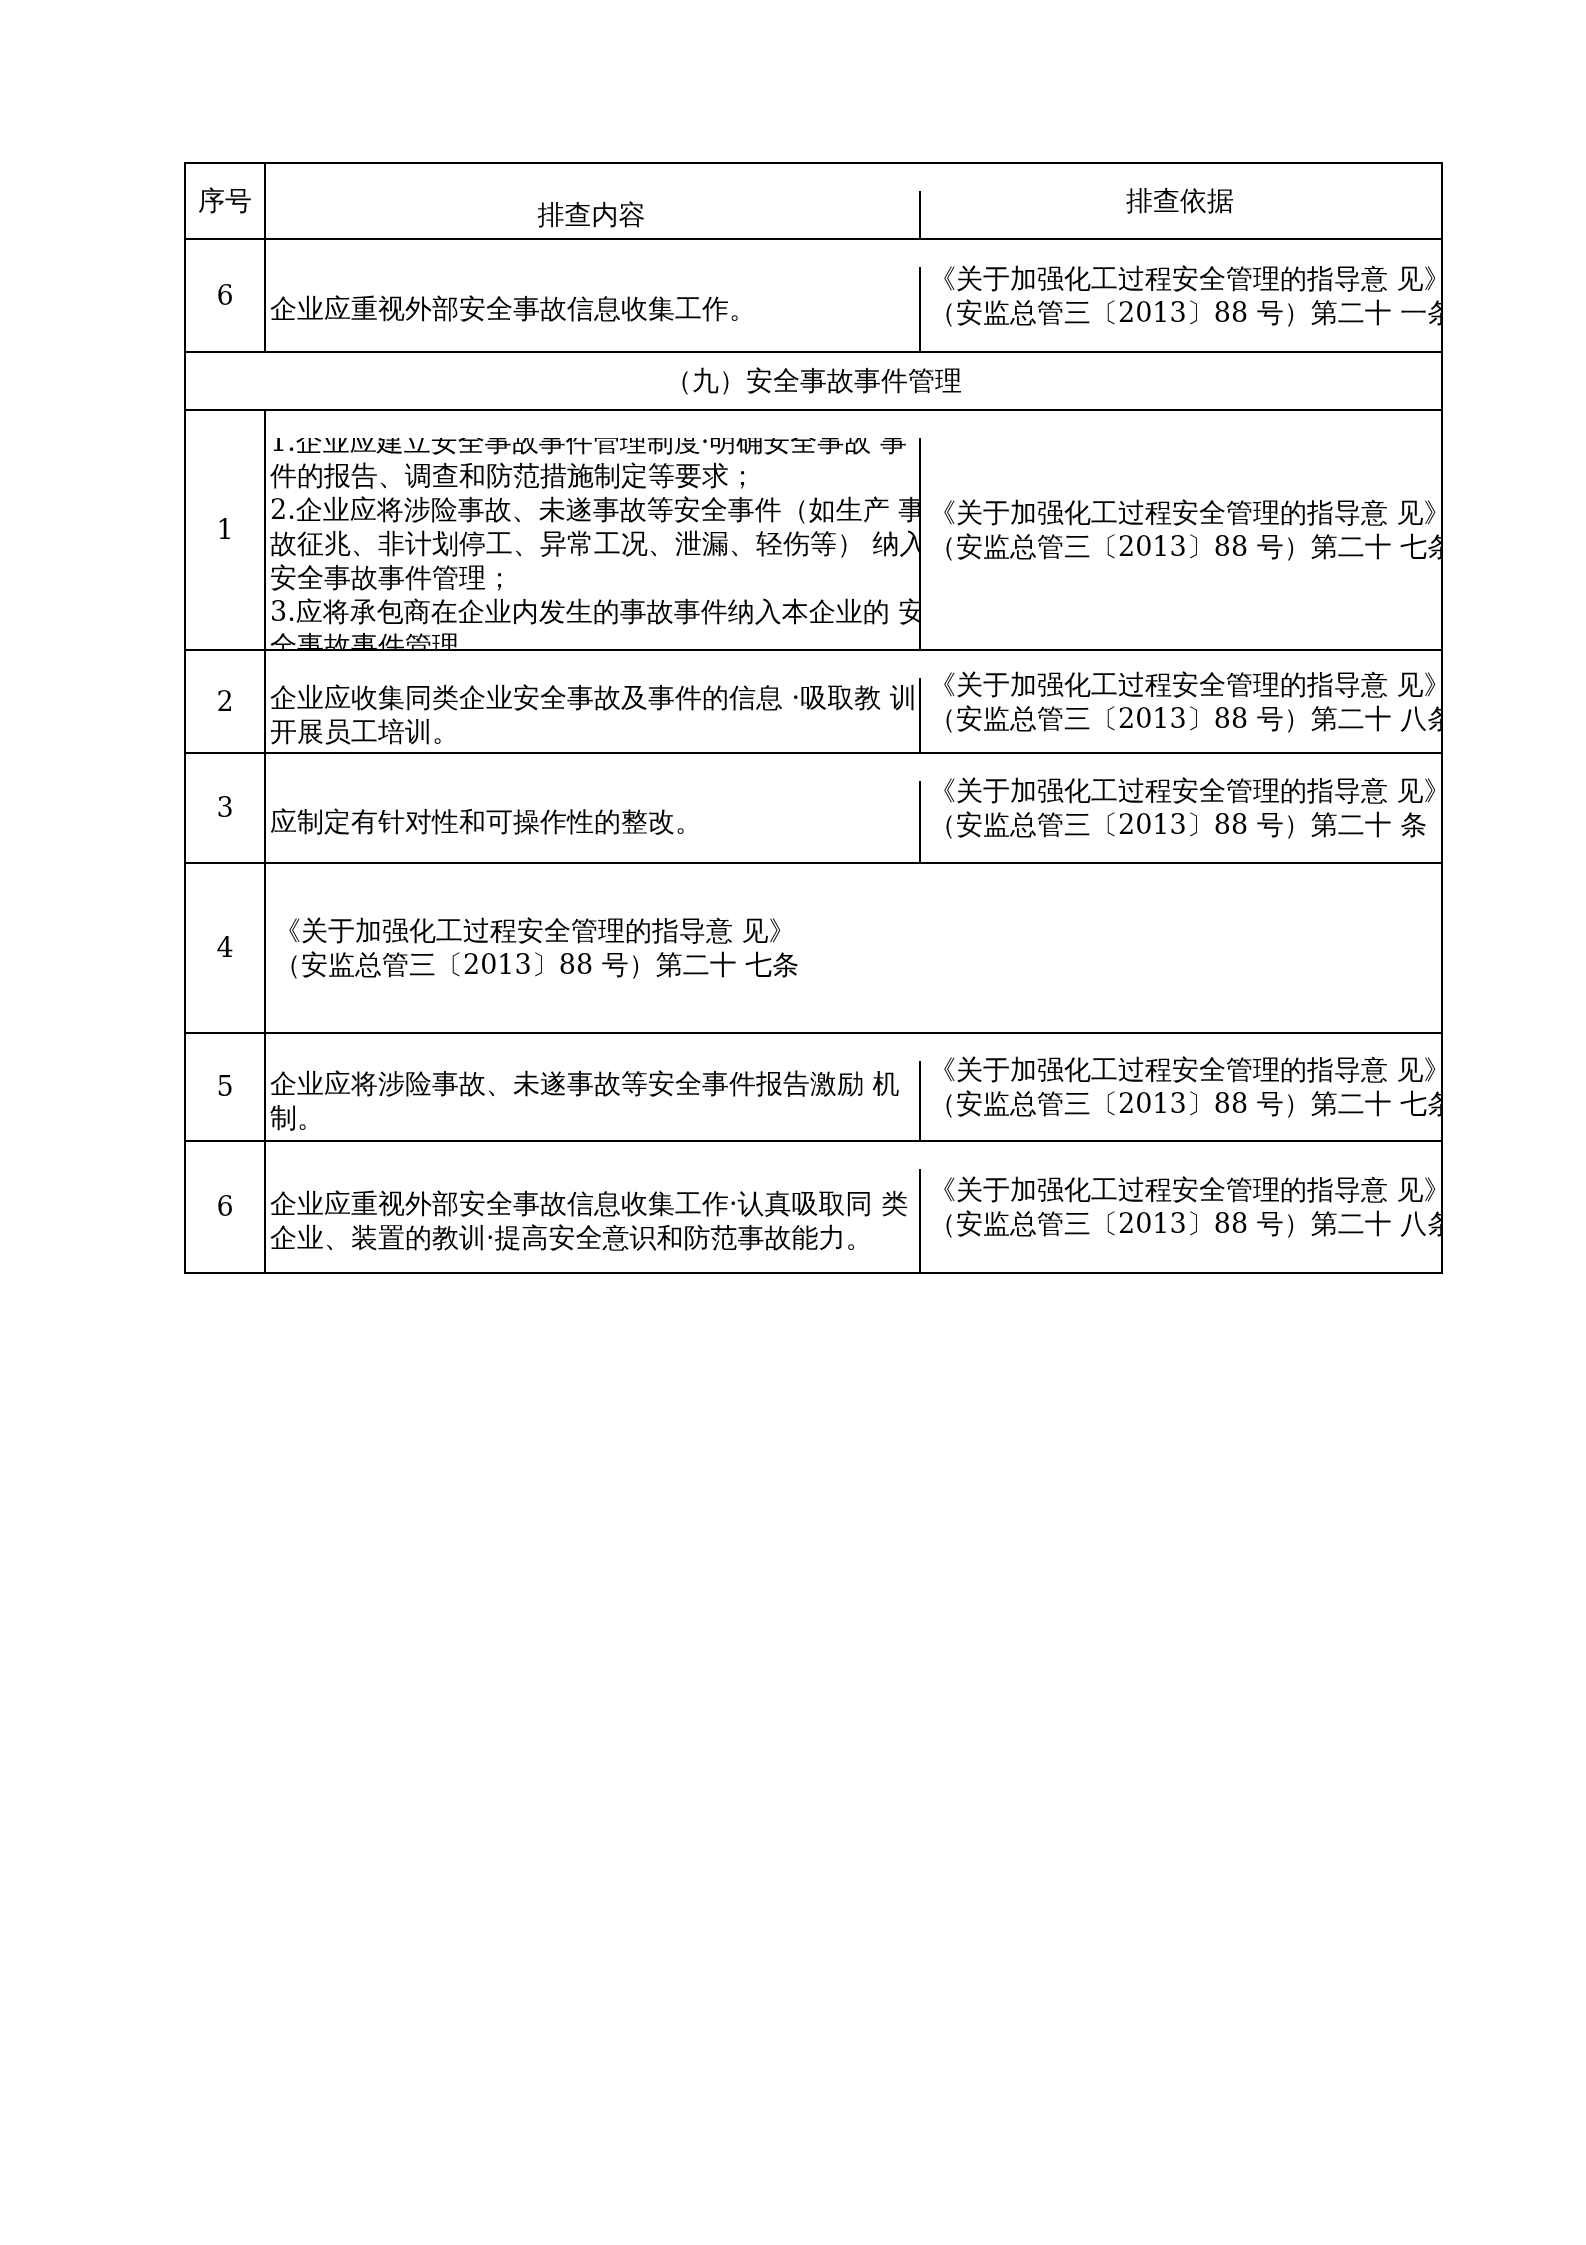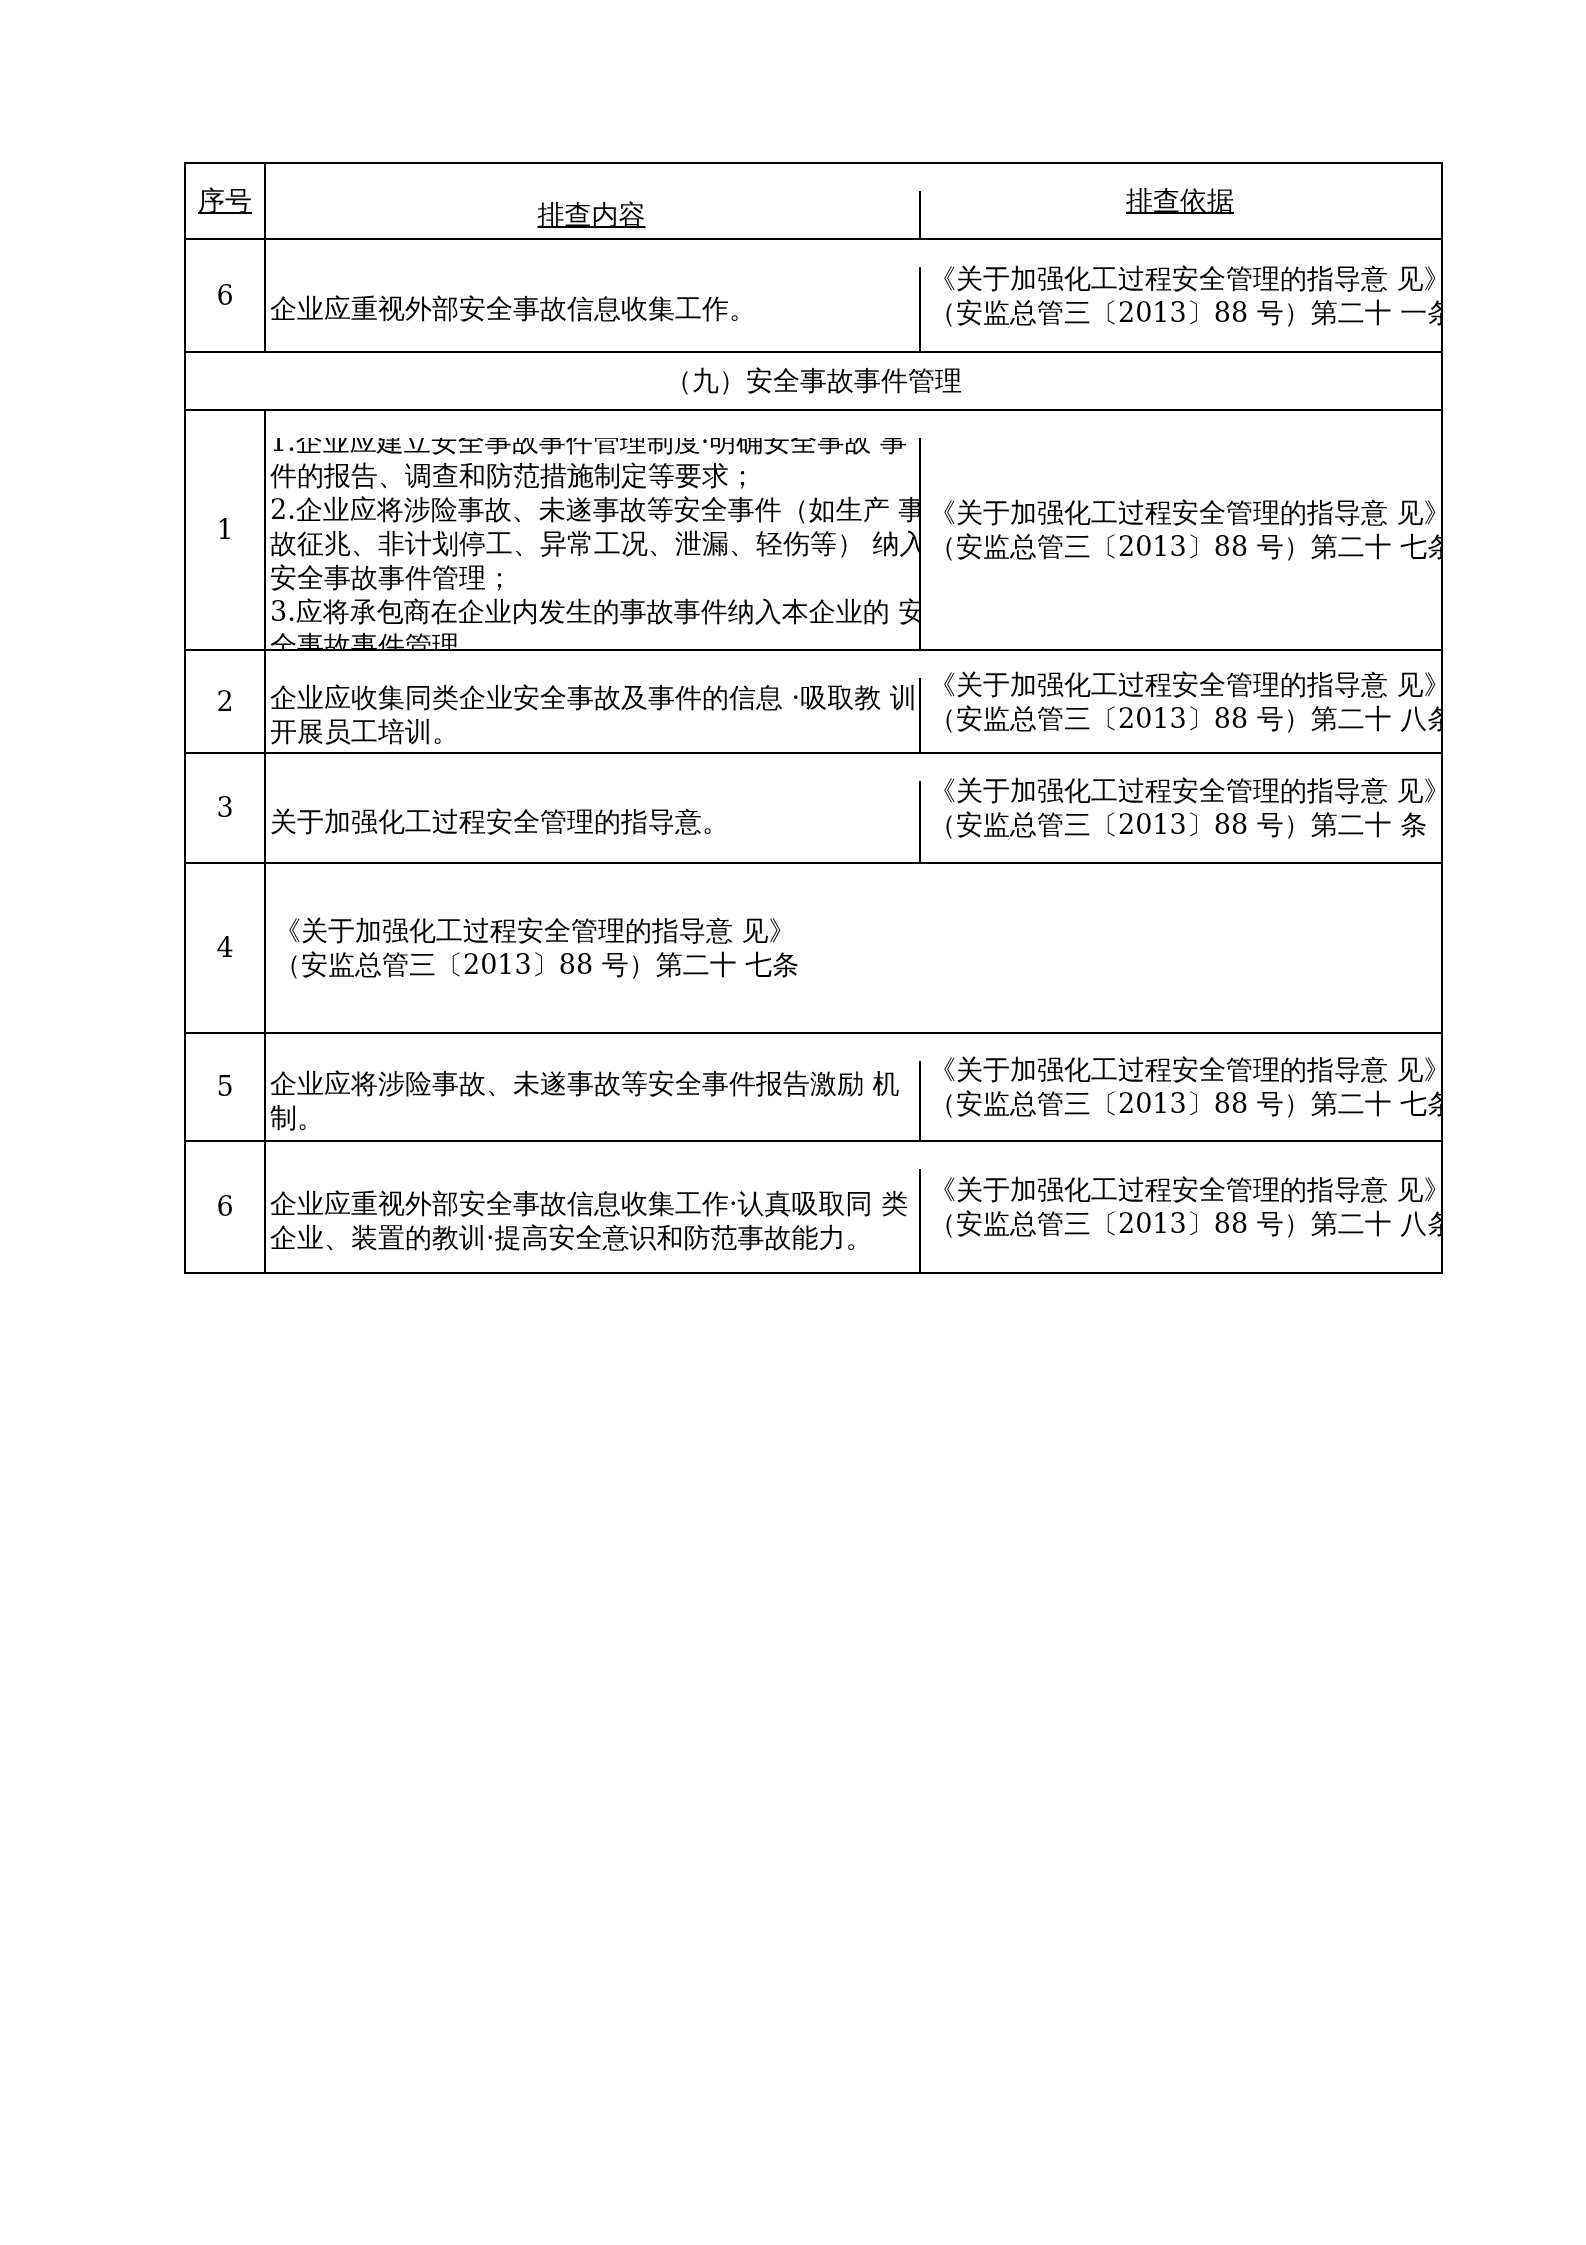--- a/index.html
+++ b/index.html
@@ -62,21 +62,21 @@
     justify-content: center;
     text-align: center;
     padding-left: 0;
   }
   .section-row {
     justify-content: center;
     text-align: center;
     width: 100%;
   }
   
-  .h-head { height: 76px; text-decoration: underline; }
+  .h-head { height: 76px; }
   .h-r0   { height: 113px; }
   .h-sec  { height: 58px; }
   .h-r1   { height: 240px; }
   .h-r2   { height: 103px; }
   .h-r3   { height: 110px; }
   .h-r4   { height: 170px; }
   .h-r5   { height: 108px; }
   .h-r6   { height: 130px; }
 </style>
 </head>
@@ -118,21 +118,21 @@
     <div class="tr h-r2">
       <div class="td c1">2</div>
       <div class="td c2">企业应收集同类企业安全事故及事件的信息 ·吸取教 训 ·
 开展员工培训。</div>
       <div class="td c3">《关于加强化工过程安全管理的指导意 见》
 （安监总管三〔2013〕88 号）第二十 八条</div>
     </div>
 
     <div class="tr h-r3">
       <div class="td c1">3</div>
-      <div class="td c2">关于加强化工过程安全管理的指导意。</div>
+      <div class="td c2">应制定有针对性和可操作性的整改。</div>
       <div class="td c3">《关于加强化工过程安全管理的指导意 见》
 （安监总管三〔2013〕88 号）第二十 条</div>
     </div>
 
     <div class="tr h-r4">
       <div class="td c1">4</div>
       <div class="td c3">《关于加强化工过程安全管理的指导意 见》
 （安监总管三〔2013〕88 号）第二十 七条</div>
     </div>
 

